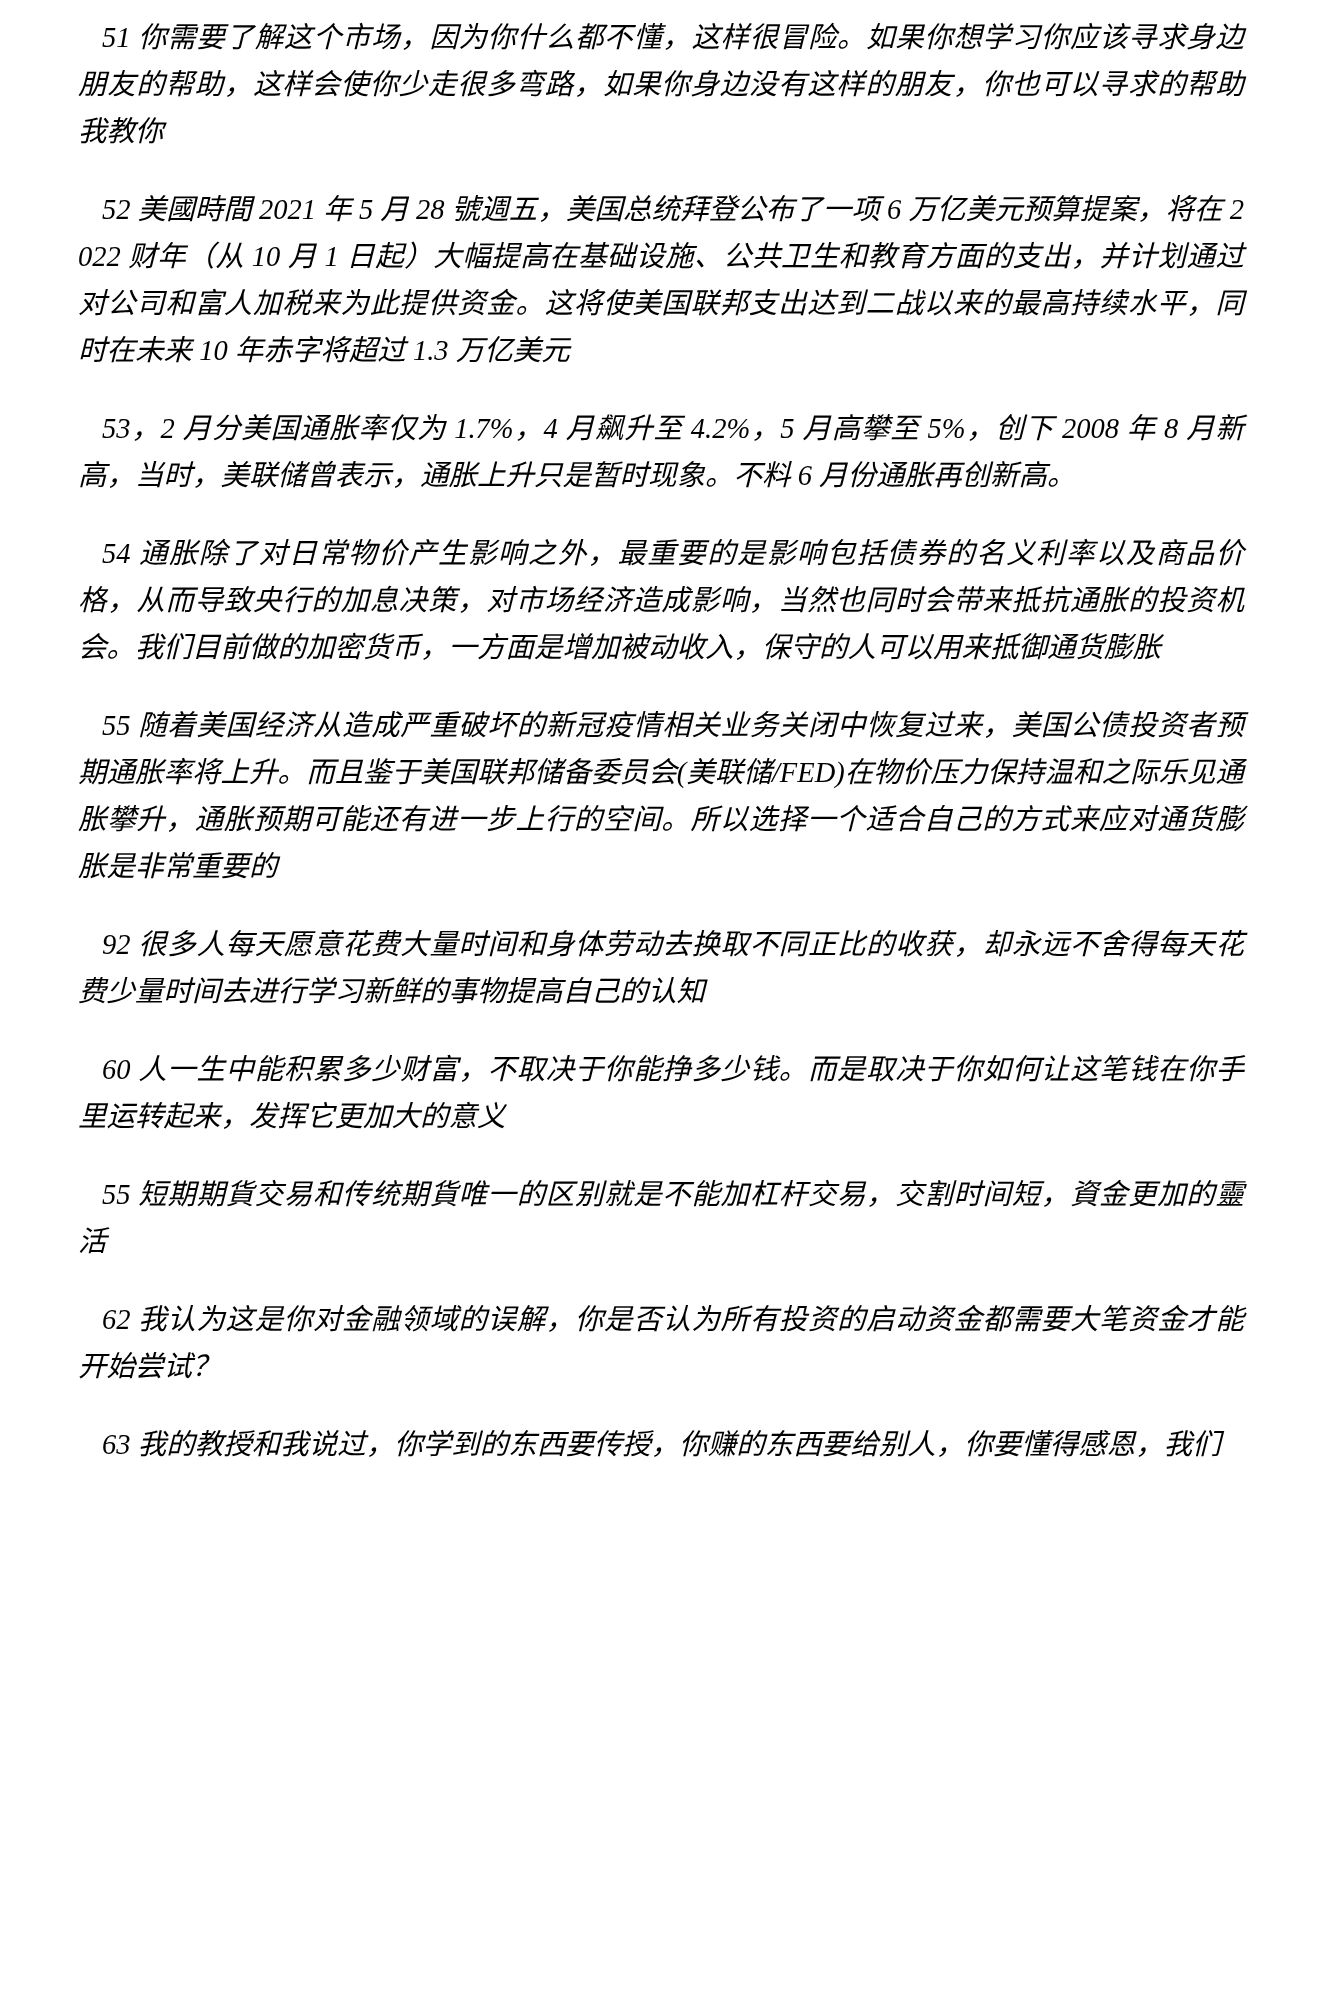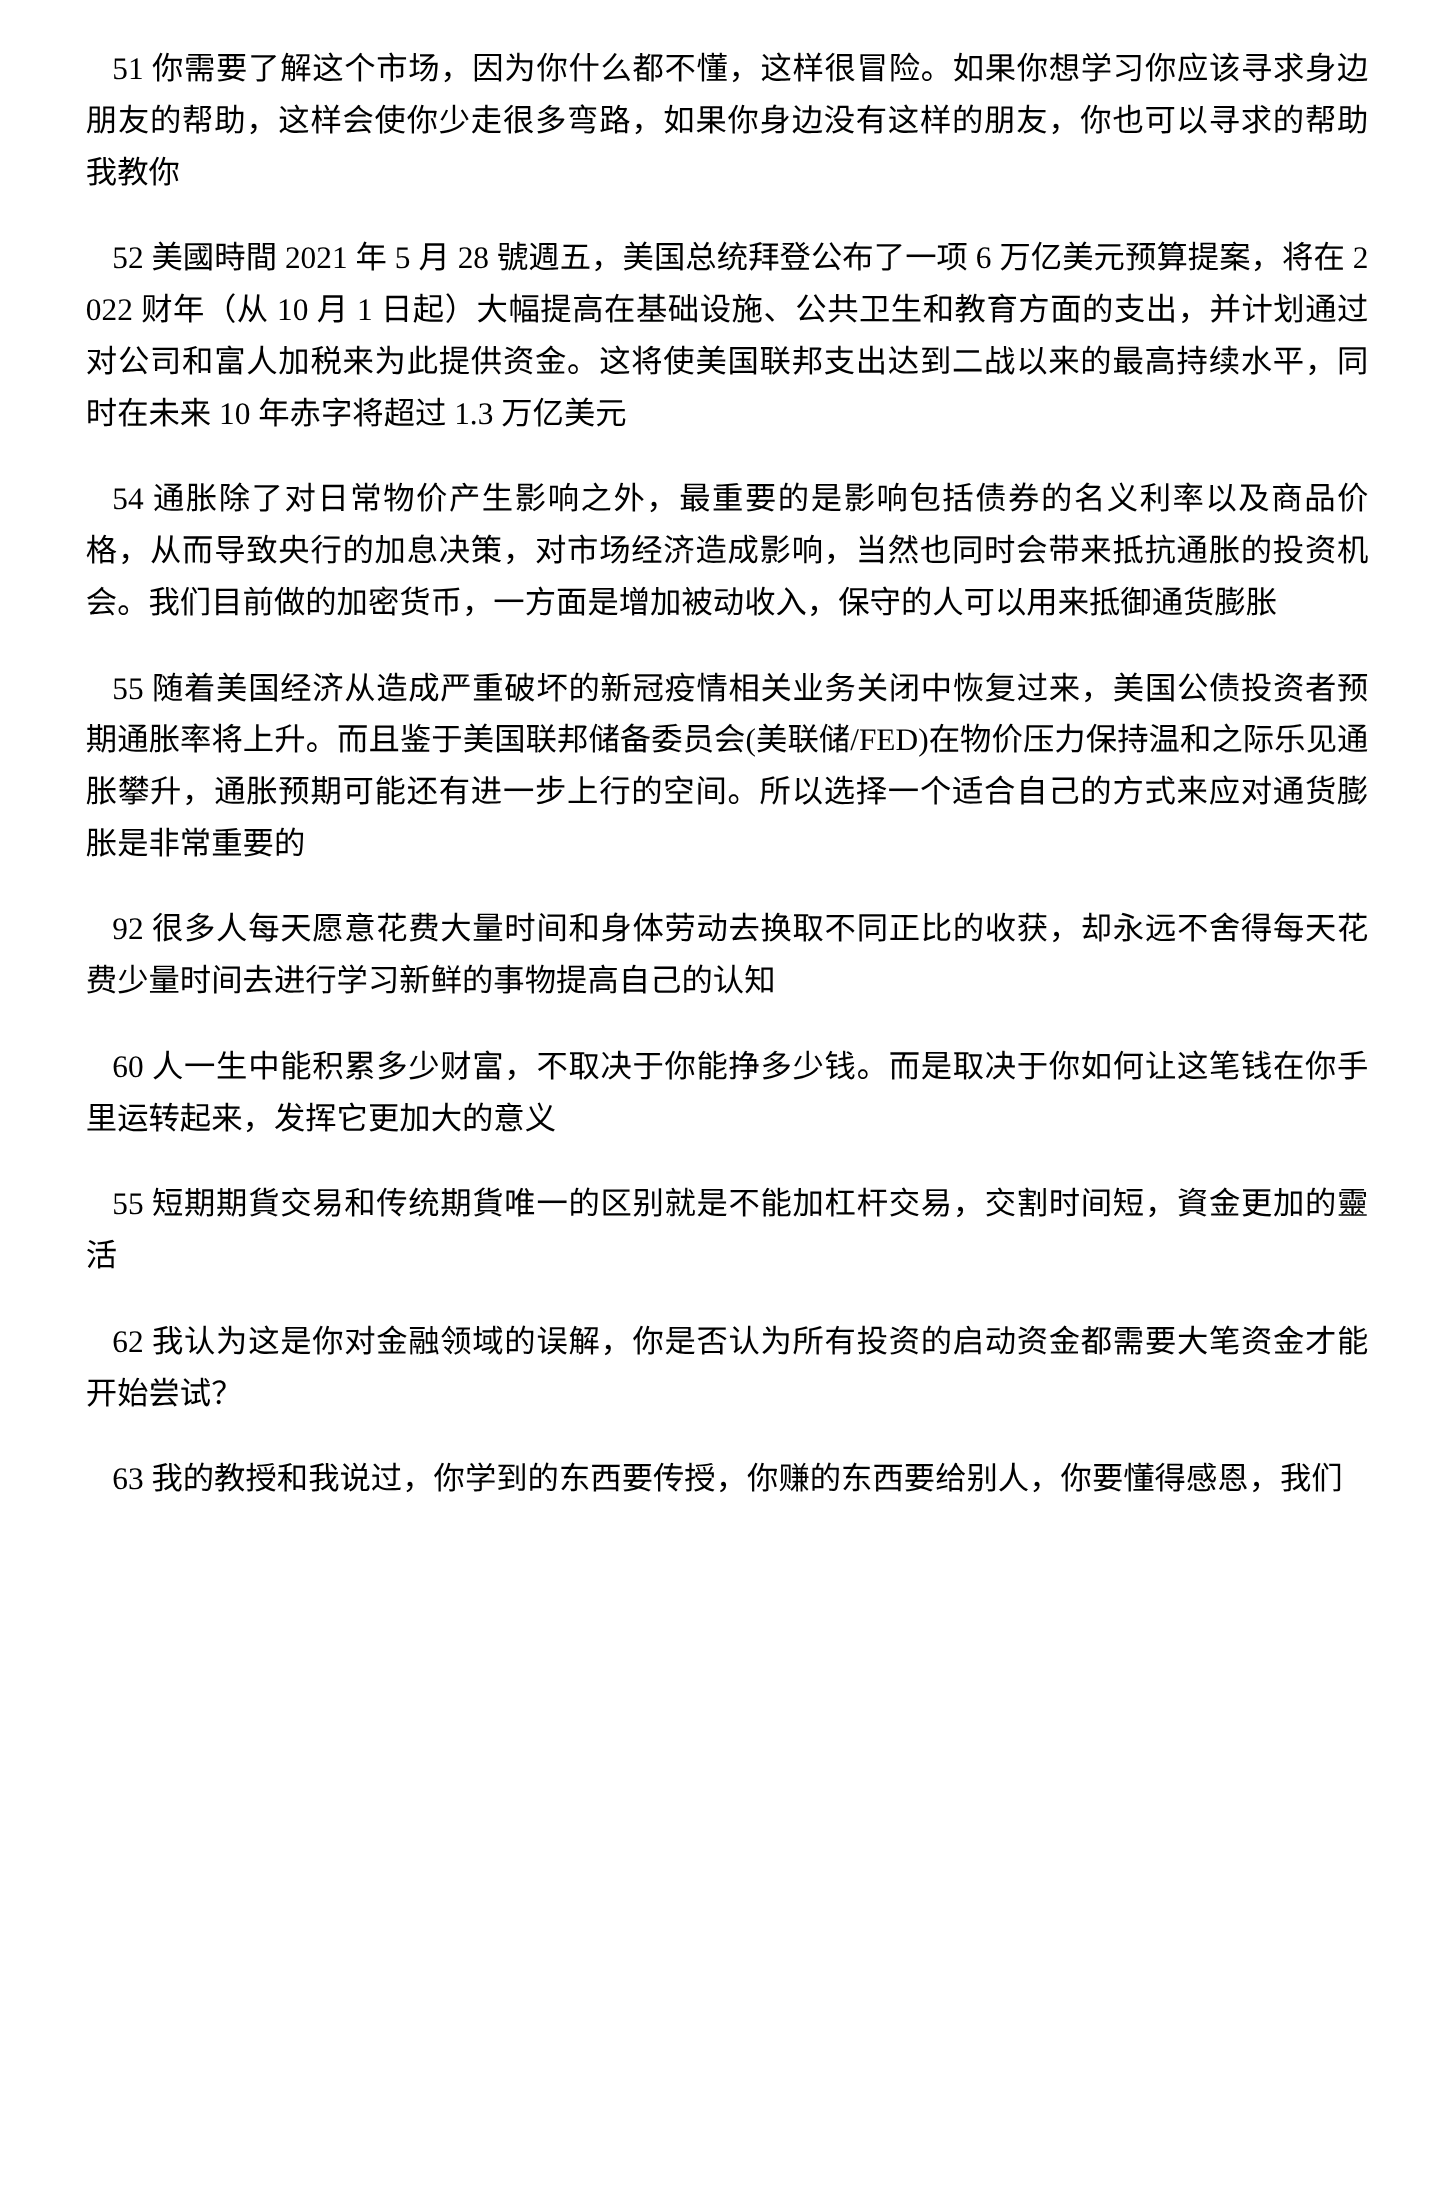--- a/index.html
+++ b/index.html
@@ -13,22 +13,23 @@
     font-family: "Liberation Serif", "DejaVu Serif", serif;
     color: #000000;
     -webkit-font-smoothing: none;
   }
   .page {
     position: relative;
     width: 1323px;
     height: 2003px;
     background: #ffffff;
     box-sizing: border-box;
-    padding: 40px 78px 0 78px;
+    padding: 14px 78px 0 78px;
     overflow: hidden;
+    font-style: italic;
   }
   .doc-body {
     width: 1166px;
   }
   .para {
     margin: 0 0 31px 0;
     font-size: 28.5px;
     line-height: 47px;
     text-align: justify;
     text-justify: inter-ideograph;
@@ -42,20 +43,21 @@
     margin-bottom: 16px;
   }
 </style>
 </head>
 <body>
 
 <div class="page">
   <div class="doc-body">
     <p class="para">51 你需要了解这个市场，因为你什么都不懂，这样很冒险。如果你想学习你应该寻求身边朋友的帮助，这样会使你少走很多弯路，如果你身边没有这样的朋友，你也可以寻求的帮助我教你</p>
     <p class="para">52 美國時間 2021 年 5 月 28 號週五，美国总统拜登公布了一项 6 万亿美元预算提案，将在 2022 财年（从 10 月 1 日起）大幅提高在基础设施、公共卫生和教育方面的支出，并计划通过对公司和富人加税来为此提供资金。这将使美国联邦支出达到二战以来的最高持续水平，同时在未来 10 年赤字将超过 1.3 万亿美元</p>
+    <p class="para">53，2 月分美国通胀率仅为 1.7%，4 月飙升至 4.2%，5 月高攀至 5%，创下 2008 年 8 月新高，当时，美联储曾表示，通胀上升只是暂时现象。不料 6 月份通胀再创新高。</p>
     <p class="para">54 通胀除了对日常物价产生影响之外，最重要的是影响包括债券的名义利率以及商品价格，从而导致央行的加息决策，对市场经济造成影响，当然也同时会带来抵抗通胀的投资机会。我们目前做的加密货币，一方面是增加被动收入，保守的人可以用来抵御通货膨胀</p>
     <p class="para">55 随着美国经济从造成严重破坏的新冠疫情相关业务关闭中恢复过来，美国公债投资者预期通胀率将上升。而且鉴于美国联邦储备委员会(美联储/FED)在物价压力保持温和之际乐见通胀攀升，通胀预期可能还有进一步上行的空间。所以选择一个适合自己的方式来应对通货膨胀是非常重要的</p>
     <p class="para">92 很多人每天愿意花费大量时间和身体劳动去换取不同正比的收获，却永远不舍得每天花费少量时间去进行学习新鲜的事物提高自己的认知</p>
     <p class="para">60 人一生中能积累多少财富，不取决于你能挣多少钱。而是取决于你如何让这笔钱在你手里运转起来，发挥它更加大的意义</p>
     <p class="para">55 短期期貨交易和传统期貨唯一的区别就是不能加杠杆交易，交割时间短，資金更加的靈活</p>
     <p class="para">62 我认为这是你对金融领域的误解，你是否认为所有投资的启动资金都需要大笔资金才能开始尝试？</p>
     <p class="para">63 我的教授和我说过，你学到的东西要传授，你赚的东西要给别人，你要懂得感恩，我们</p>
   </div>
 </div>
 

